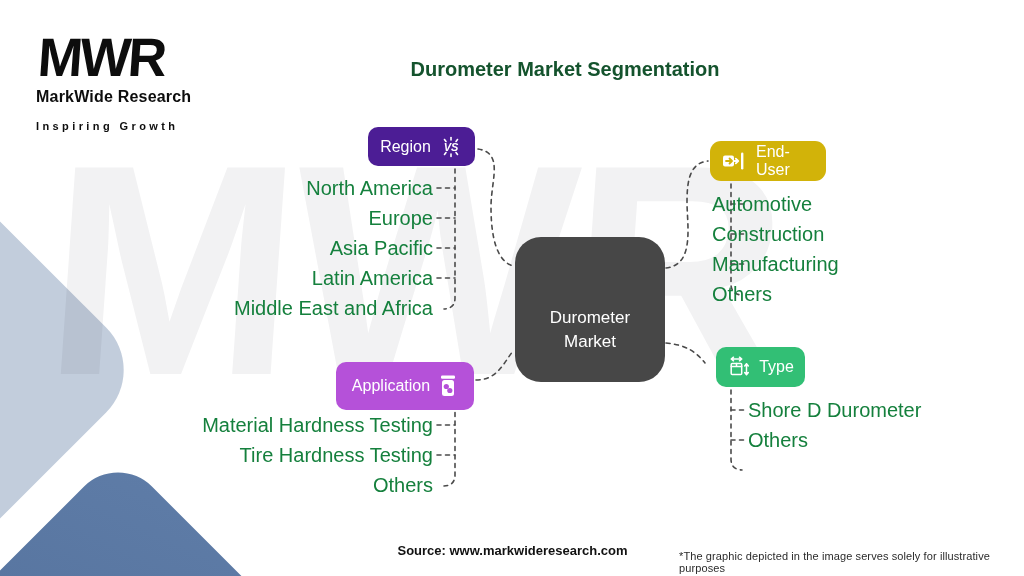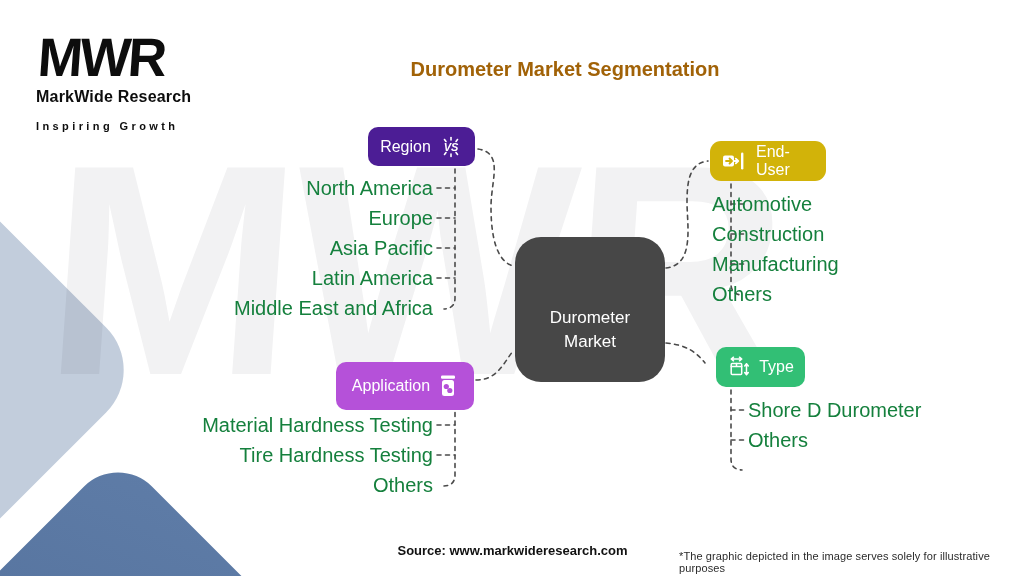--- a/index.html
+++ b/index.html
@@ -28,21 +28,21 @@
   .logo { position:absolute; left:36px; top:28px; z-index:3; color:#0d0d0d; }
   .logo-acronym {
     font-size:54px; font-weight:800; letter-spacing:-3px; line-height:1.1;
     transform:skewX(-4deg); transform-origin:left bottom;
   }
   .logo-name { font-size:16px; font-weight:700; letter-spacing:.2px; margin-top:1px; }
   .logo-tagline { font-size:11px; font-weight:700; letter-spacing:3.4px; margin-top:14px; }
   
   .title {
     position:absolute; left:340px; top:58px; width:450px; z-index:3;
-    text-align:center; font-size:20px; font-weight:700; color:#a16207;
+    text-align:center; font-size:20px; font-weight:700; color:#14532d;
   }
   
   .connectors { position:absolute; left:0; top:0; z-index:2; pointer-events:none; }
   .connectors path { fill:none; stroke:#4a4a4a; stroke-width:1.6;
     stroke-dasharray:4 4.5; stroke-linecap:round; }
   
   .center-node {
     position:absolute; left:515px; top:237px; width:150px; height:145px; z-index:3;
     background:#474747; border-radius:26px; color:#fff;
     display:flex; flex-direction:column; align-items:center; justify-content:center;

